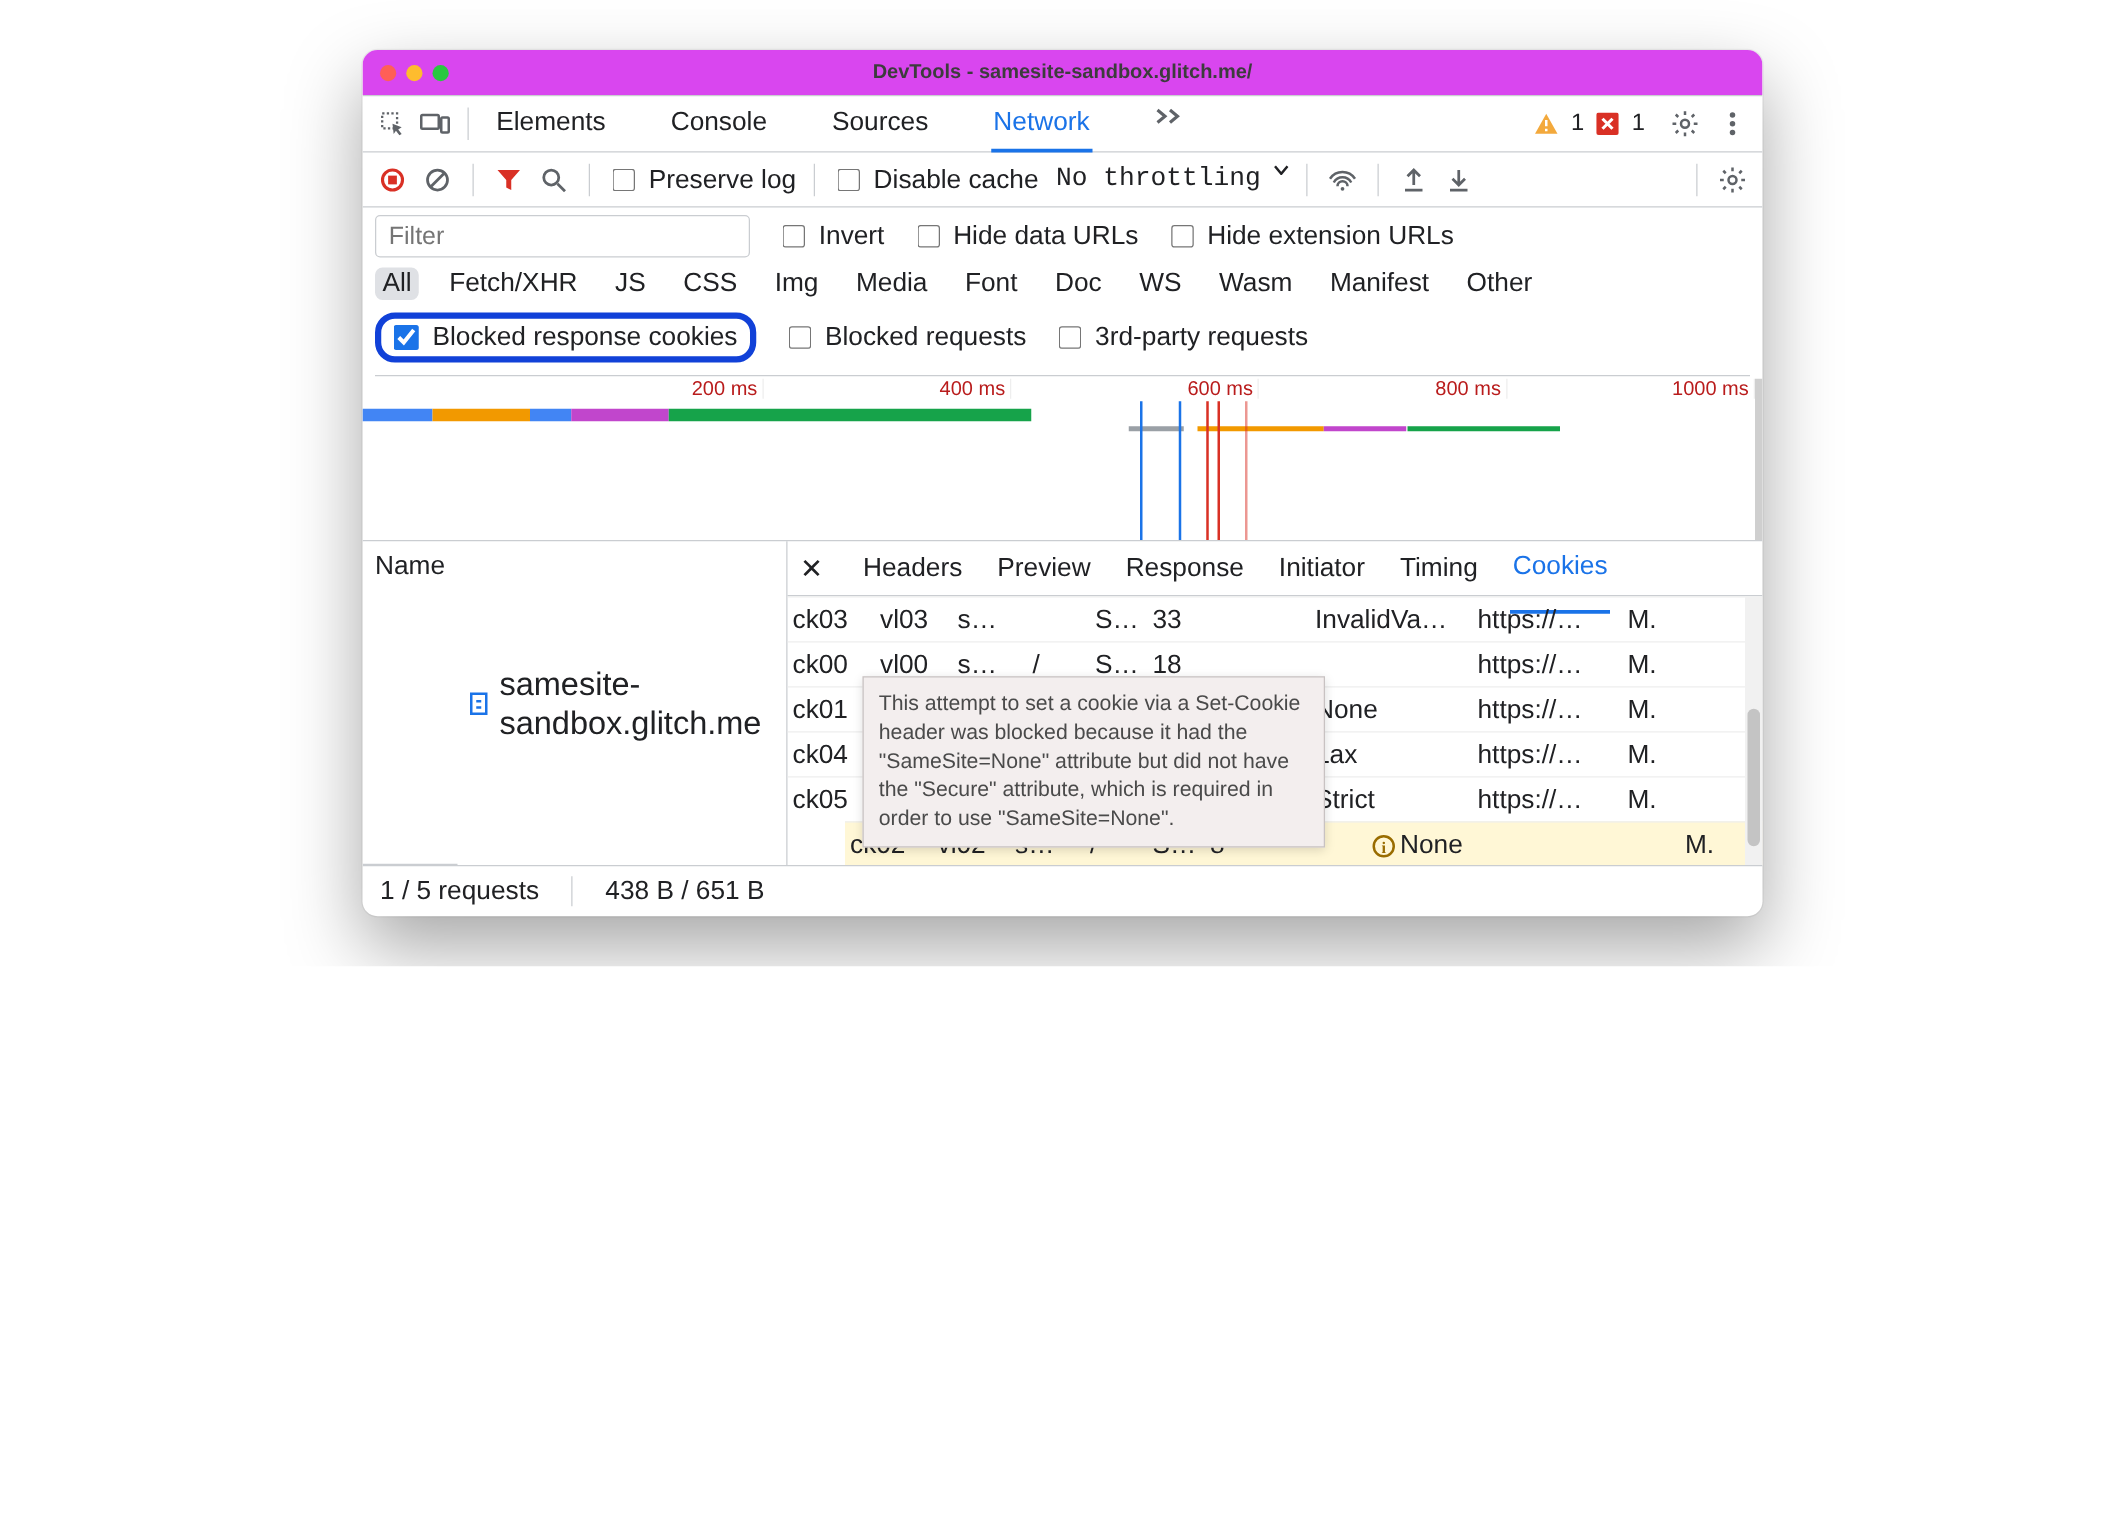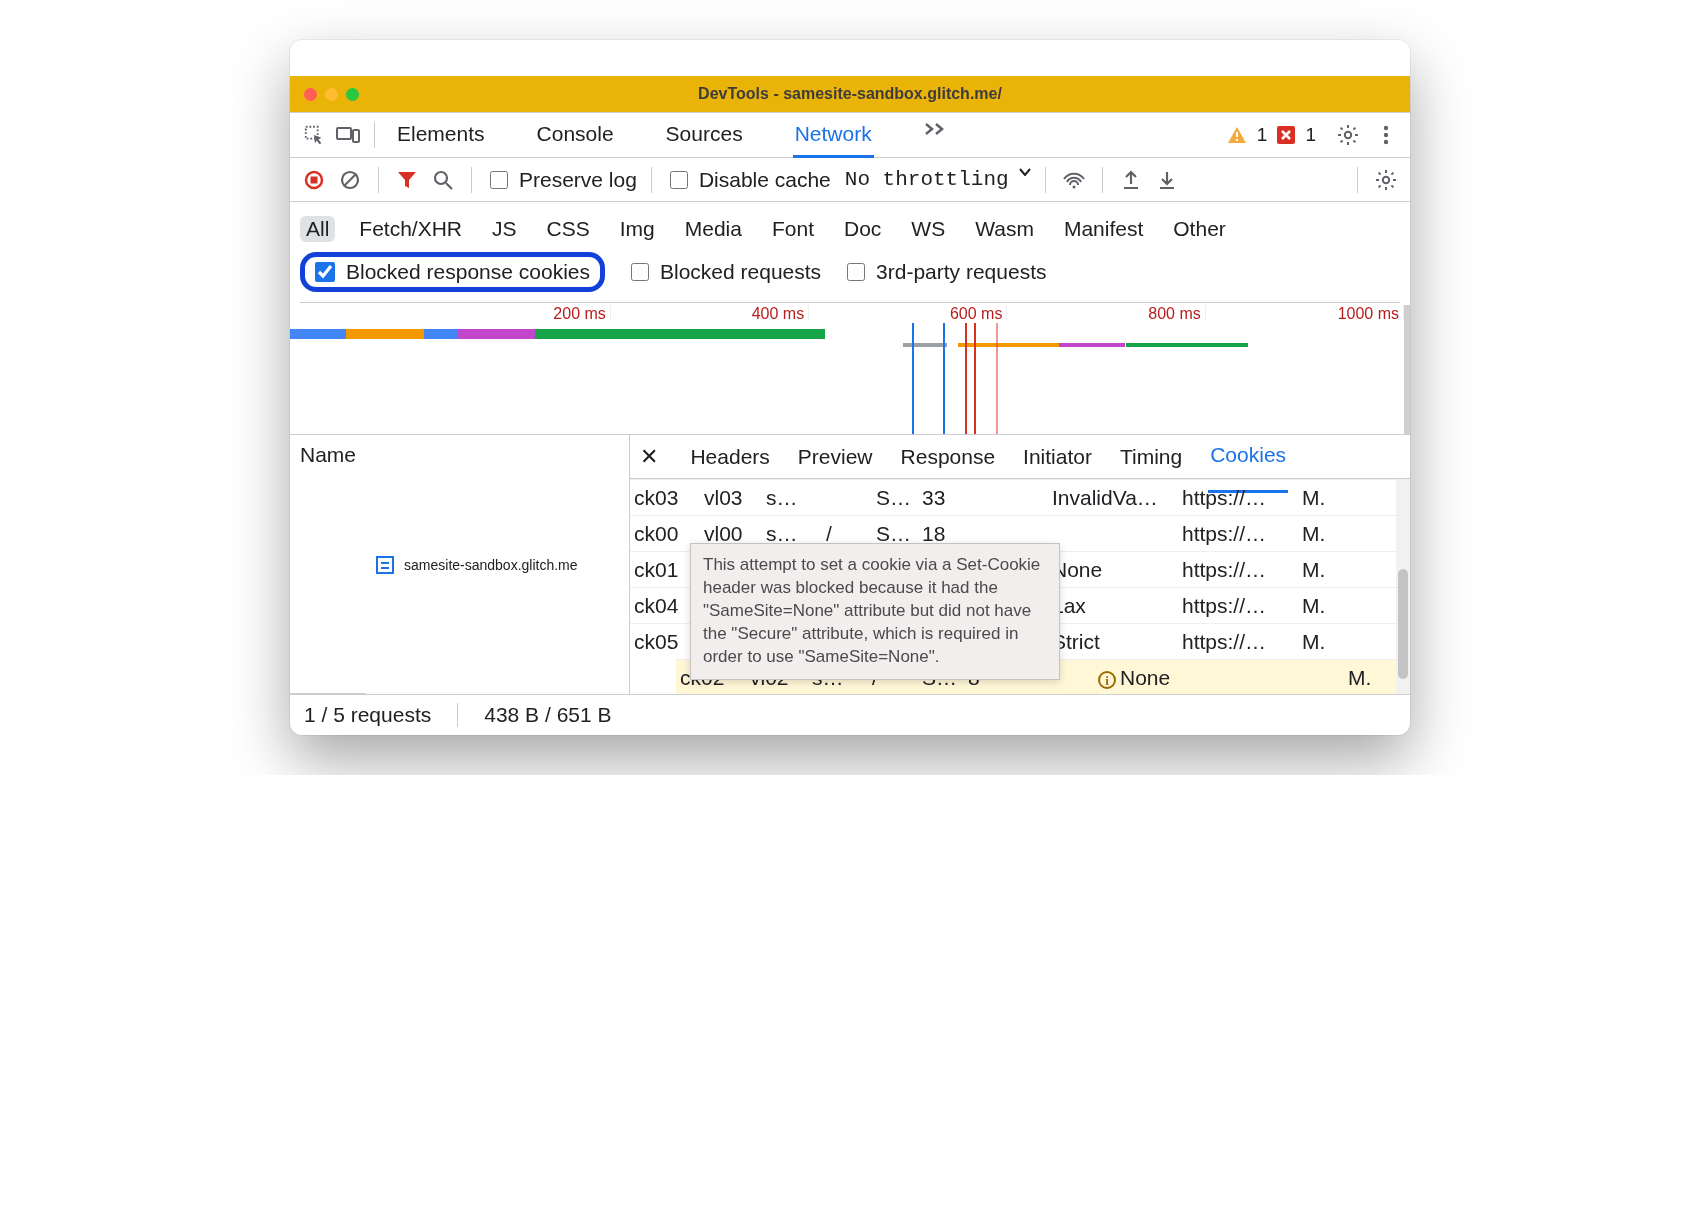--- a/index.html
+++ b/index.html
@@ -30,22 +30,21 @@
     position: relative;
     font-size: 20px;
   }
   
   .titlebar {
     height: 36px;
     display: flex;
     align-items: center;
     padding: 0 14px;
     position: relative;
-    background: #eab308;
-    margin-top: 36px;
+    background: #d946ef;
   }
   .traffic { display:flex; gap:8px; }
   .dot { width:13px; height:13px; border-radius:50%; }
   .dot.red{background:#ff5f57;} .dot.yellow{background:#febc2e;} .dot.green{background:#28c840;}
   .title { position:absolute; left:0; right:0; text-align:center; font-size:16px; font-weight:600; color:#3c3c3c;}
   
   .tabs-row {
     display:flex; align-items:center; height:46px;
     border-top:1px solid var(--border);
     border-bottom:1px solid var(--border);
@@ -94,21 +93,21 @@
   .tick:first-child{ text-align:left; border-right:none;}
   .bars { position:absolute; top:24px; left:0; right:6px; height:18px; }
   .bar { position:absolute; top:0; height:10px;}
   .thin { height:4px; top:14px; }
   .vline { position:absolute; top:18px; bottom:0; width:2px;}
   .scrub { position:absolute; right:0; top:0; bottom:0; width:6px; background:#cfcfcf;}
   
   .split { display:flex; height:260px; border-bottom:1px solid var(--border); position:relative;}
   .names { width:340px; border-right:1px solid var(--border); display:flex; }
   .names-header { padding:8px 10px; font-size:21px; border-bottom:1px solid var(--border);}
-  .name-row { display:flex; align-items:center; gap:10px; padding:6px 10px; font-size:14px;}
+  .name-row { display:flex; align-items:center; gap:10px; padding:6px 10px; font-size:26px;}
   .doc-icon { width:18px; height:18px; border:2px solid var(--accent); position:relative;}
   .doc-icon::before,.doc-icon::after{content:"";position:absolute;left:3px;right:3px;height:2px;background:var(--accent);}
   .doc-icon::before{top:4px;} .doc-icon::after{top:9px;}
   .detail { flex:1; display:flex; flex-direction:column; min-width:0;}
   .detail-tabs { display:flex; align-items:center; gap:24px; padding:0 10px; border-bottom:1px solid var(--border); font-size:21px; height:44px;}
   .dtab { padding:23px 2px;}
   .dtab.active{ color:var(--accent); border-bottom:3px solid var(--accent);}
   .close-x { font-size:22px; margin-right:6px;}
   .cookie-table { flex:1; overflow:hidden; position:relative; font-size:21px;}
   .crow { display:grid; grid-template-columns: 70px 62px 60px 50px 46px 130px 130px 120px 46px; border-top:1px solid #eee; height:36px; align-items:center;}
@@ -262,20 +261,35 @@
     <div class="sep" style="margin-left:auto;"></div>
     <div class="ico">
         <svg width="24" height="24" viewBox="0 0 24 24">
           <circle cx="12" cy="12" r="3.2" fill="none" stroke="#5f6368" stroke-width="2"></circle>
           <path d="M12 2v3M12 19v3M2 12h3M19 12h3M4.6 4.6l2 2M17.4 17.4l2 2M19.4 4.6l-2 2M6.6 17.4l-2 2" stroke="#5f6368" stroke-width="2"></path>
         </svg>
       </div>
   </div>
 
   <div class="filterrow">
+    <div class="filter-line1">
+      <input class="filter-input" placeholder="Filter" style="">
+      <label class="chk">
+          <input type="checkbox" style="">
+          <span>Invert</span>
+        </label>
+      <label class="chk">
+          <input type="checkbox" style="">
+          <span>Hide data URLs</span>
+        </label>
+      <label class="chk">
+          <input type="checkbox" style="">
+          <span>Hide extension URLs</span>
+        </label>
+    </div>
     <div class="type-filters">
       <span class="pill sel">All</span>
       <span class="pill">Fetch/XHR</span>
       <span class="pill">JS</span>
       <span class="pill">CSS</span>
       <span class="pill">Img</span>
       <span class="pill">Media</span>
       <span class="pill">Font</span>
       <span class="pill">Doc</span>
       <span class="pill">WS</span>

